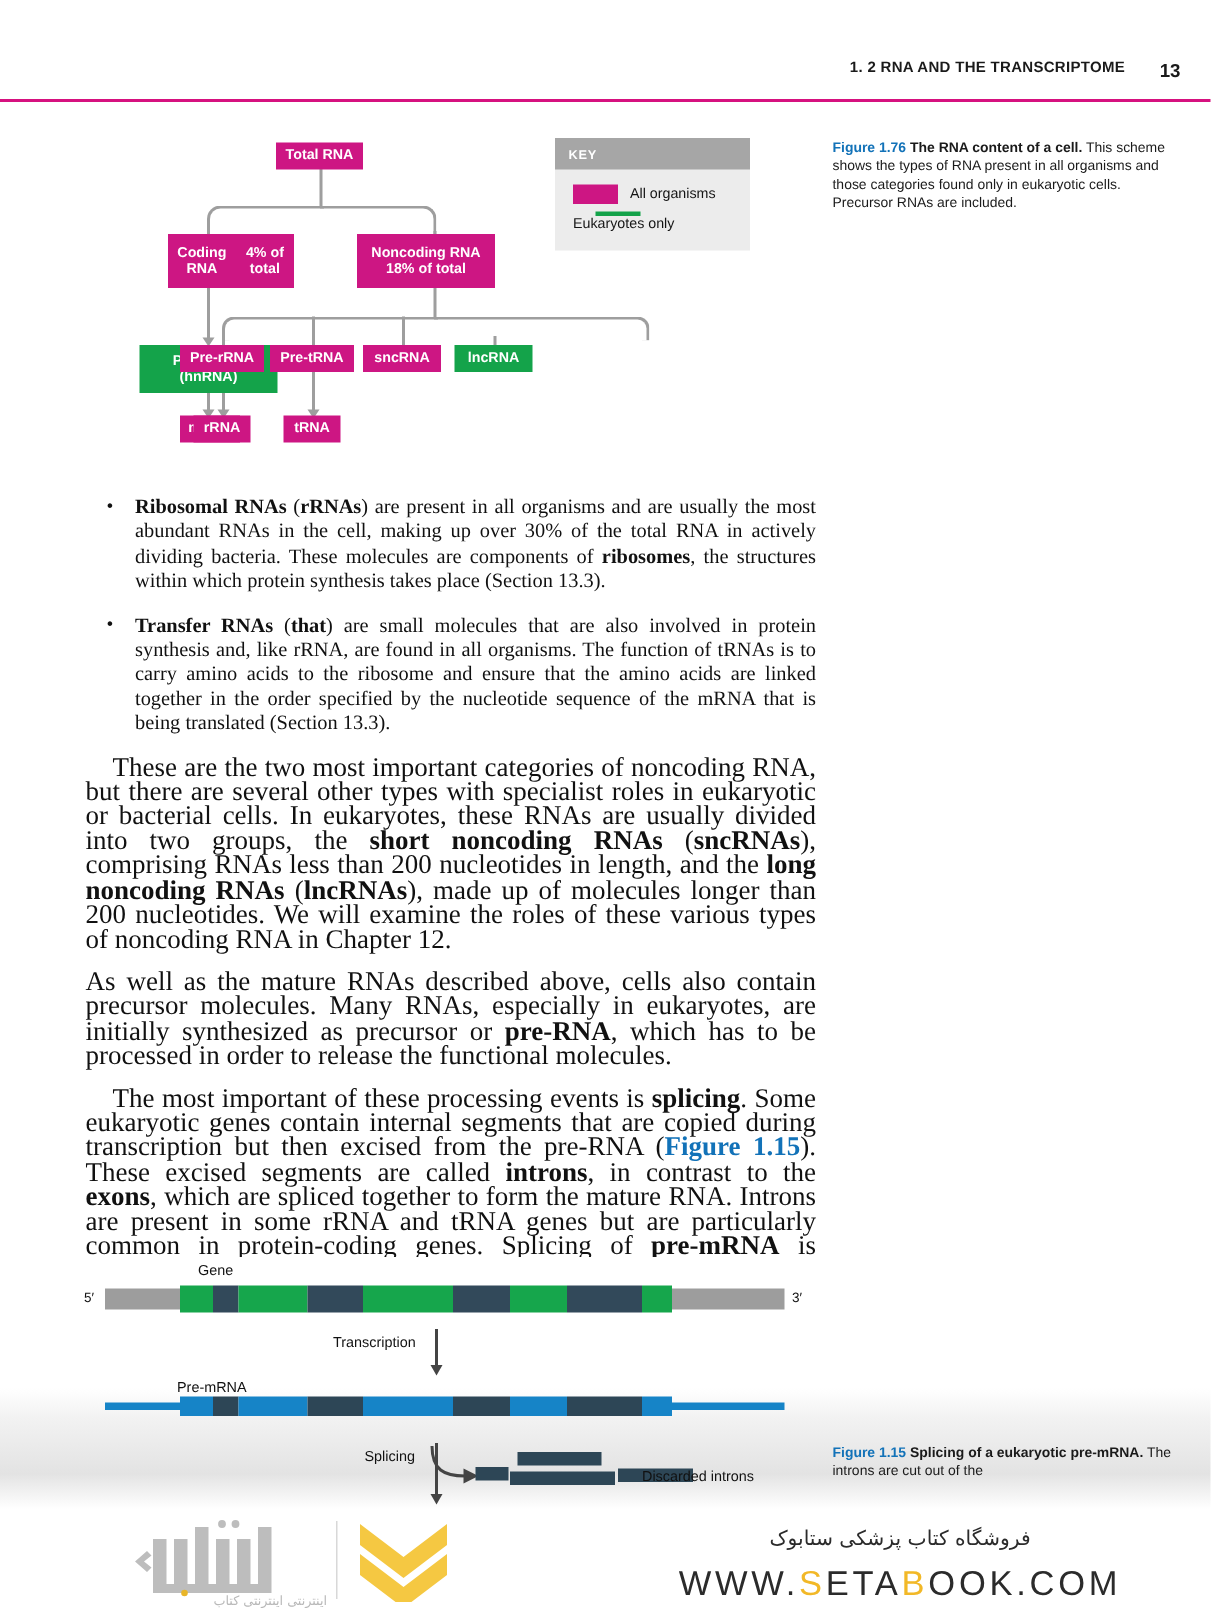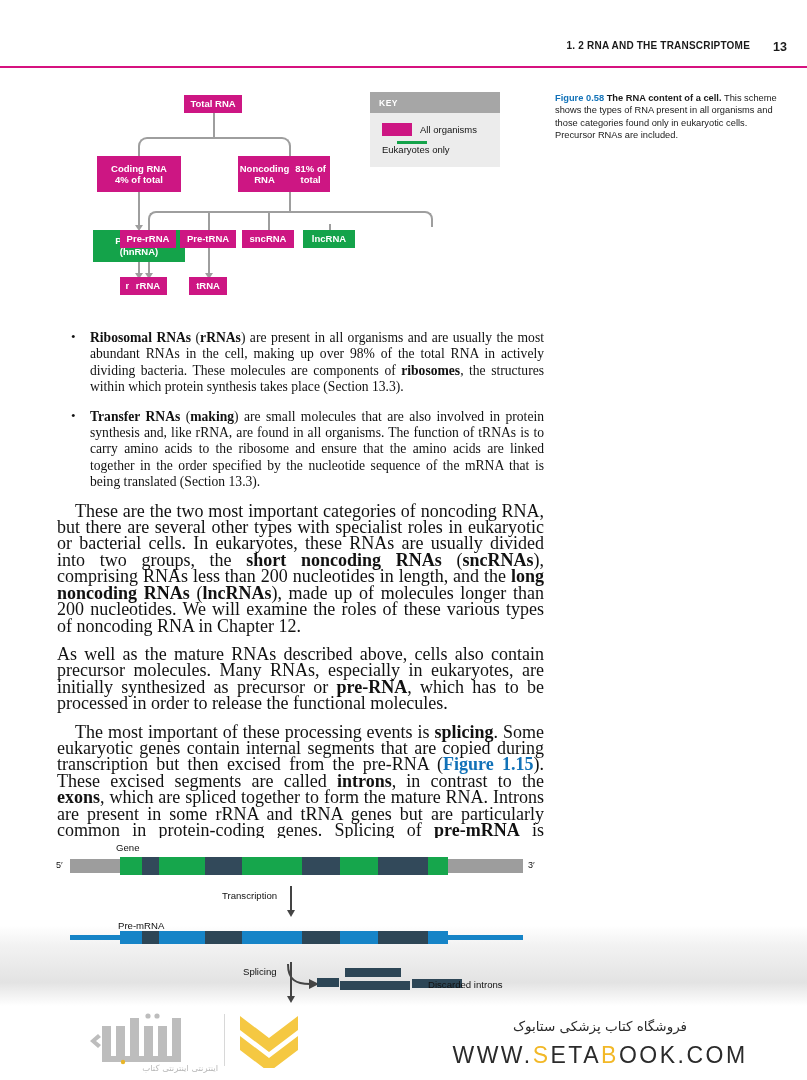--- a/index.html
+++ b/index.html
@@ -236,28 +236,28 @@
 
   <div class="conn vh" style="left:148px; top:160px; height:32px;"></div>
   <div class="arrowhead" style="left:145px; top:189px;"></div>
   <div class="conn vh" style="left:208px; top:160px; height:32px;"></div>
   <div class="arrowhead" style="left:205px; top:189px;"></div>
 
   <div class="node pink" style="left:184px; top:11px; width:58px; height:18px;">
     <span>Total RNA</span>
   </div>
 
-  <div class="node pink" style="left:97px; top:72px; width:84px; height:36px; flex-direction:column;">
+  <div class="node pink" style="left:112px; top:72px; width:84px; height:36px; ">
     <span>Coding RNA</span>
     <span>4% of total</span>
   </div>
 
-  <div class="node pink" style="left:238px; top:72px; width:92px; height:36px; flex-direction:row;">
+  <div class="node pink" style="left:238px; top:72px; width:92px; height:36px; flex-direction:column;">
     <span>Noncoding RNA</span>
-    <span>81% of total</span>
+    <span>18% of total</span>
   </div>
 
   <div class="node green" style="left:93px; top:146px; width:92px; height:32px; flex-direction:column;">
     <span>Pre-mRNA</span>
     <span>(hnRNA)</span>
   </div>
 
   <div class="node pink" style="left:120px; top:193px; width:40px; height:18px;">
     <span>mRNA</span>
   </div>
@@ -289,45 +289,45 @@
     <span class="key-swatch pink"></span>
     <span class="key-label">All organisms</span>
   </div>
   <div class="key-row" style="top:49px;flex-direction:column;">
     <span class="key-swatch green"></span>
     <span class="key-label">Eukaryotes only</span>
   </div>
 </div>
 
 <div class="fig-caption" id="fig114-caption">
-  <span class="fig-num">Figure 0.58</span><span>&nbsp;</span><span class="fig-lead">The RNA content of a cell.</span><span> This scheme shows the types of RNA present in all organisms and those categories found only in eukaryotic cells. Precursor RNAs are included.</span>
+  <span class="fig-num">Figure 1.76</span><span>&nbsp;</span><span class="fig-lead">The RNA content of a cell.</span><span> This scheme shows the types of RNA present in all organisms and those categories found only in eukaryotic cells. Precursor RNAs are included.</span>
 </div>
 
 <div id="body-col">
 
   <ul class="bullet-list">
     <li class="bullet-item">
-      <b>Ribosomal RNAs</b><span> (</span><b>rRNAs</b><span>) are present in all organisms and are usually the most abundant RNAs in the cell, making up over 98% of the total RNA in actively dividing bacteria. These molecules are components of </span><b>ribosomes</b><span>, the structures within which protein synthesis takes place (Section 13.3).</span>
+      <b>Ribosomal RNAs</b><span> (</span><b>rRNAs</b><span>) are present in all organisms and are usually the most abundant RNAs in the cell, making up over 30% of the total RNA in actively dividing bacteria. These molecules are components of </span><b>ribosomes</b><span>, the structures within which protein synthesis takes place (Section 13.3).</span>
     </li>
     <li class="bullet-item" style="margin-bottom:11px;">
-      <b>Transfer RNAs</b><span> (</span><b>making</b><span>) are small molecules that are also involved in protein synthesis and, like rRNA, are found in all organisms. The function of tRNAs is to carry amino acids to the ribosome and ensure that the amino acids are linked together in the order specified by the nucleotide sequence of the mRNA that is being translated (Section 13.3).</span>
+      <b>Transfer RNAs</b><span> (</span><b>that</b><span>) are small molecules that are also involved in protein synthesis and, like rRNA, are found in all organisms. The function of tRNAs is to carry amino acids to the ribosome and ensure that the amino acids are linked together in the order specified by the nucleotide sequence of the mRNA that is being translated (Section 13.3).</span>
     </li>
   </ul>
 
   <p class="body-para"><span>These are the two most important categories of noncoding RNA, but there are several other types with specialist roles in eukaryotic or bacterial cells. In eukaryotes, these RNAs are usually divided into two groups, the </span><b>short noncoding RNAs</b><span> (</span><b>sncRNAs</b><span>), comprising RNAs less than 200 nucleotides in length, and the </span><b>long noncoding RNAs</b><span> (</span><b>lncRNAs</b><span>), made up of molecules longer than 200 nucleotides. We will examine the roles of these various types of noncoding RNA in Chapter 12.</span></p>
 
 
   <p class="body-para no-indent"><span>As well as the mature RNAs described above, cells also contain precursor molecules. Many RNAs, especially in eukaryotes, are initially synthesized as precursor or </span><b>pre-RNA</b><span>, which has to be processed in order to release the functional molecules.</span></p>
 
   <p class="body-para"><span>The most important of these processing events is </span><b>splicing</b><span>. Some eukaryotic genes contain internal segments that are copied during transcription but then excised from the pre-RNA (</span><span class="figref">Figure 1.15</span><span>). These excised segments are called </span><b>introns</b><span>, in contrast to the </span><b>exons</b><span>, which are spliced together to form the mature RNA. Introns are present in some rRNA and tRNA genes but are particularly common in protein-coding genes. Splicing of </span><b>pre-mRNA</b><span> is therefore a major part of the process that results in synthesis of the protein-coding component of the</span></p>
 </div>
 
 <div id="fig115">
 
-  <div class="lbl" style="left:116px; top:4px;">Gene</div>
+  <div class="lbl" style="left:132px; top:4px;">Gene</div>
 
   <div class="tick" style="left:56px; top:22px;">5′</div>
   <div class="tick" style="left:528px; top:22px;">3′</div>
 
   <div class="seg grey" style="left:70px;  top:21px; width:50px;  height:14px;"></div>
   <div class="seg green" style="left:120px; top:19px; width:22px;  height:18px;"></div>
   <div class="seg dark" style="left:142px; top:19px; width:17px;  height:18px;"></div>
   <div class="seg green" style="left:159px; top:19px; width:46px;  height:18px;"></div>
   <div class="seg dark" style="left:205px; top:19px; width:37px;  height:18px;"></div>
   <div class="seg green" style="left:242px; top:19px; width:60px;  height:18px;"></div>
@@ -361,20 +361,23 @@
     <path d="M2 2 C 2 18, 10 22, 24 22" stroke="#444" stroke-width="2" fill="none"></path>
     <polygon points="23,17 33,22 23,27" fill="#444"></polygon>
   </svg>
 
   <div class="seg intron" style="left:317px; top:140px; width:22px; height:9px;"></div>
   <div class="seg intron" style="left:345px; top:130px; width:56px; height:9px;"></div>
   <div class="seg intron" style="left:340px; top:143px; width:70px; height:9px;"></div>
   <div class="seg intron" style="left:412px; top:141px; width:50px; height:9px;"></div>
   <div class="lbl" style="left:428px; top:141px;text-align:center;">Discarded introns</div>
 
+  <div class="fig-caption" style="left:555px; top:124px; width:235px;">
+    <span class="fig-num">Figure 1.15</span><span>&nbsp;</span><span class="fig-lead">Splicing of a eukaryotic pre-mRNA.</span><span> The introns are cut out of the</span>
+  </div>
 </div>
 
 <div id="footer">
   <svg id="footer-logo-mark" viewBox="0 0 120 58">
     <g fill="#bdbdbd">
       <rect x="14" y="14" width="9" height="30"></rect>
       <rect x="28" y="14" width="9" height="30"></rect>
       <rect x="42" y="6" width="9" height="38"></rect>
       <rect x="56" y="14" width="9" height="30"></rect>
       <rect x="70" y="14" width="9" height="30"></rect>

